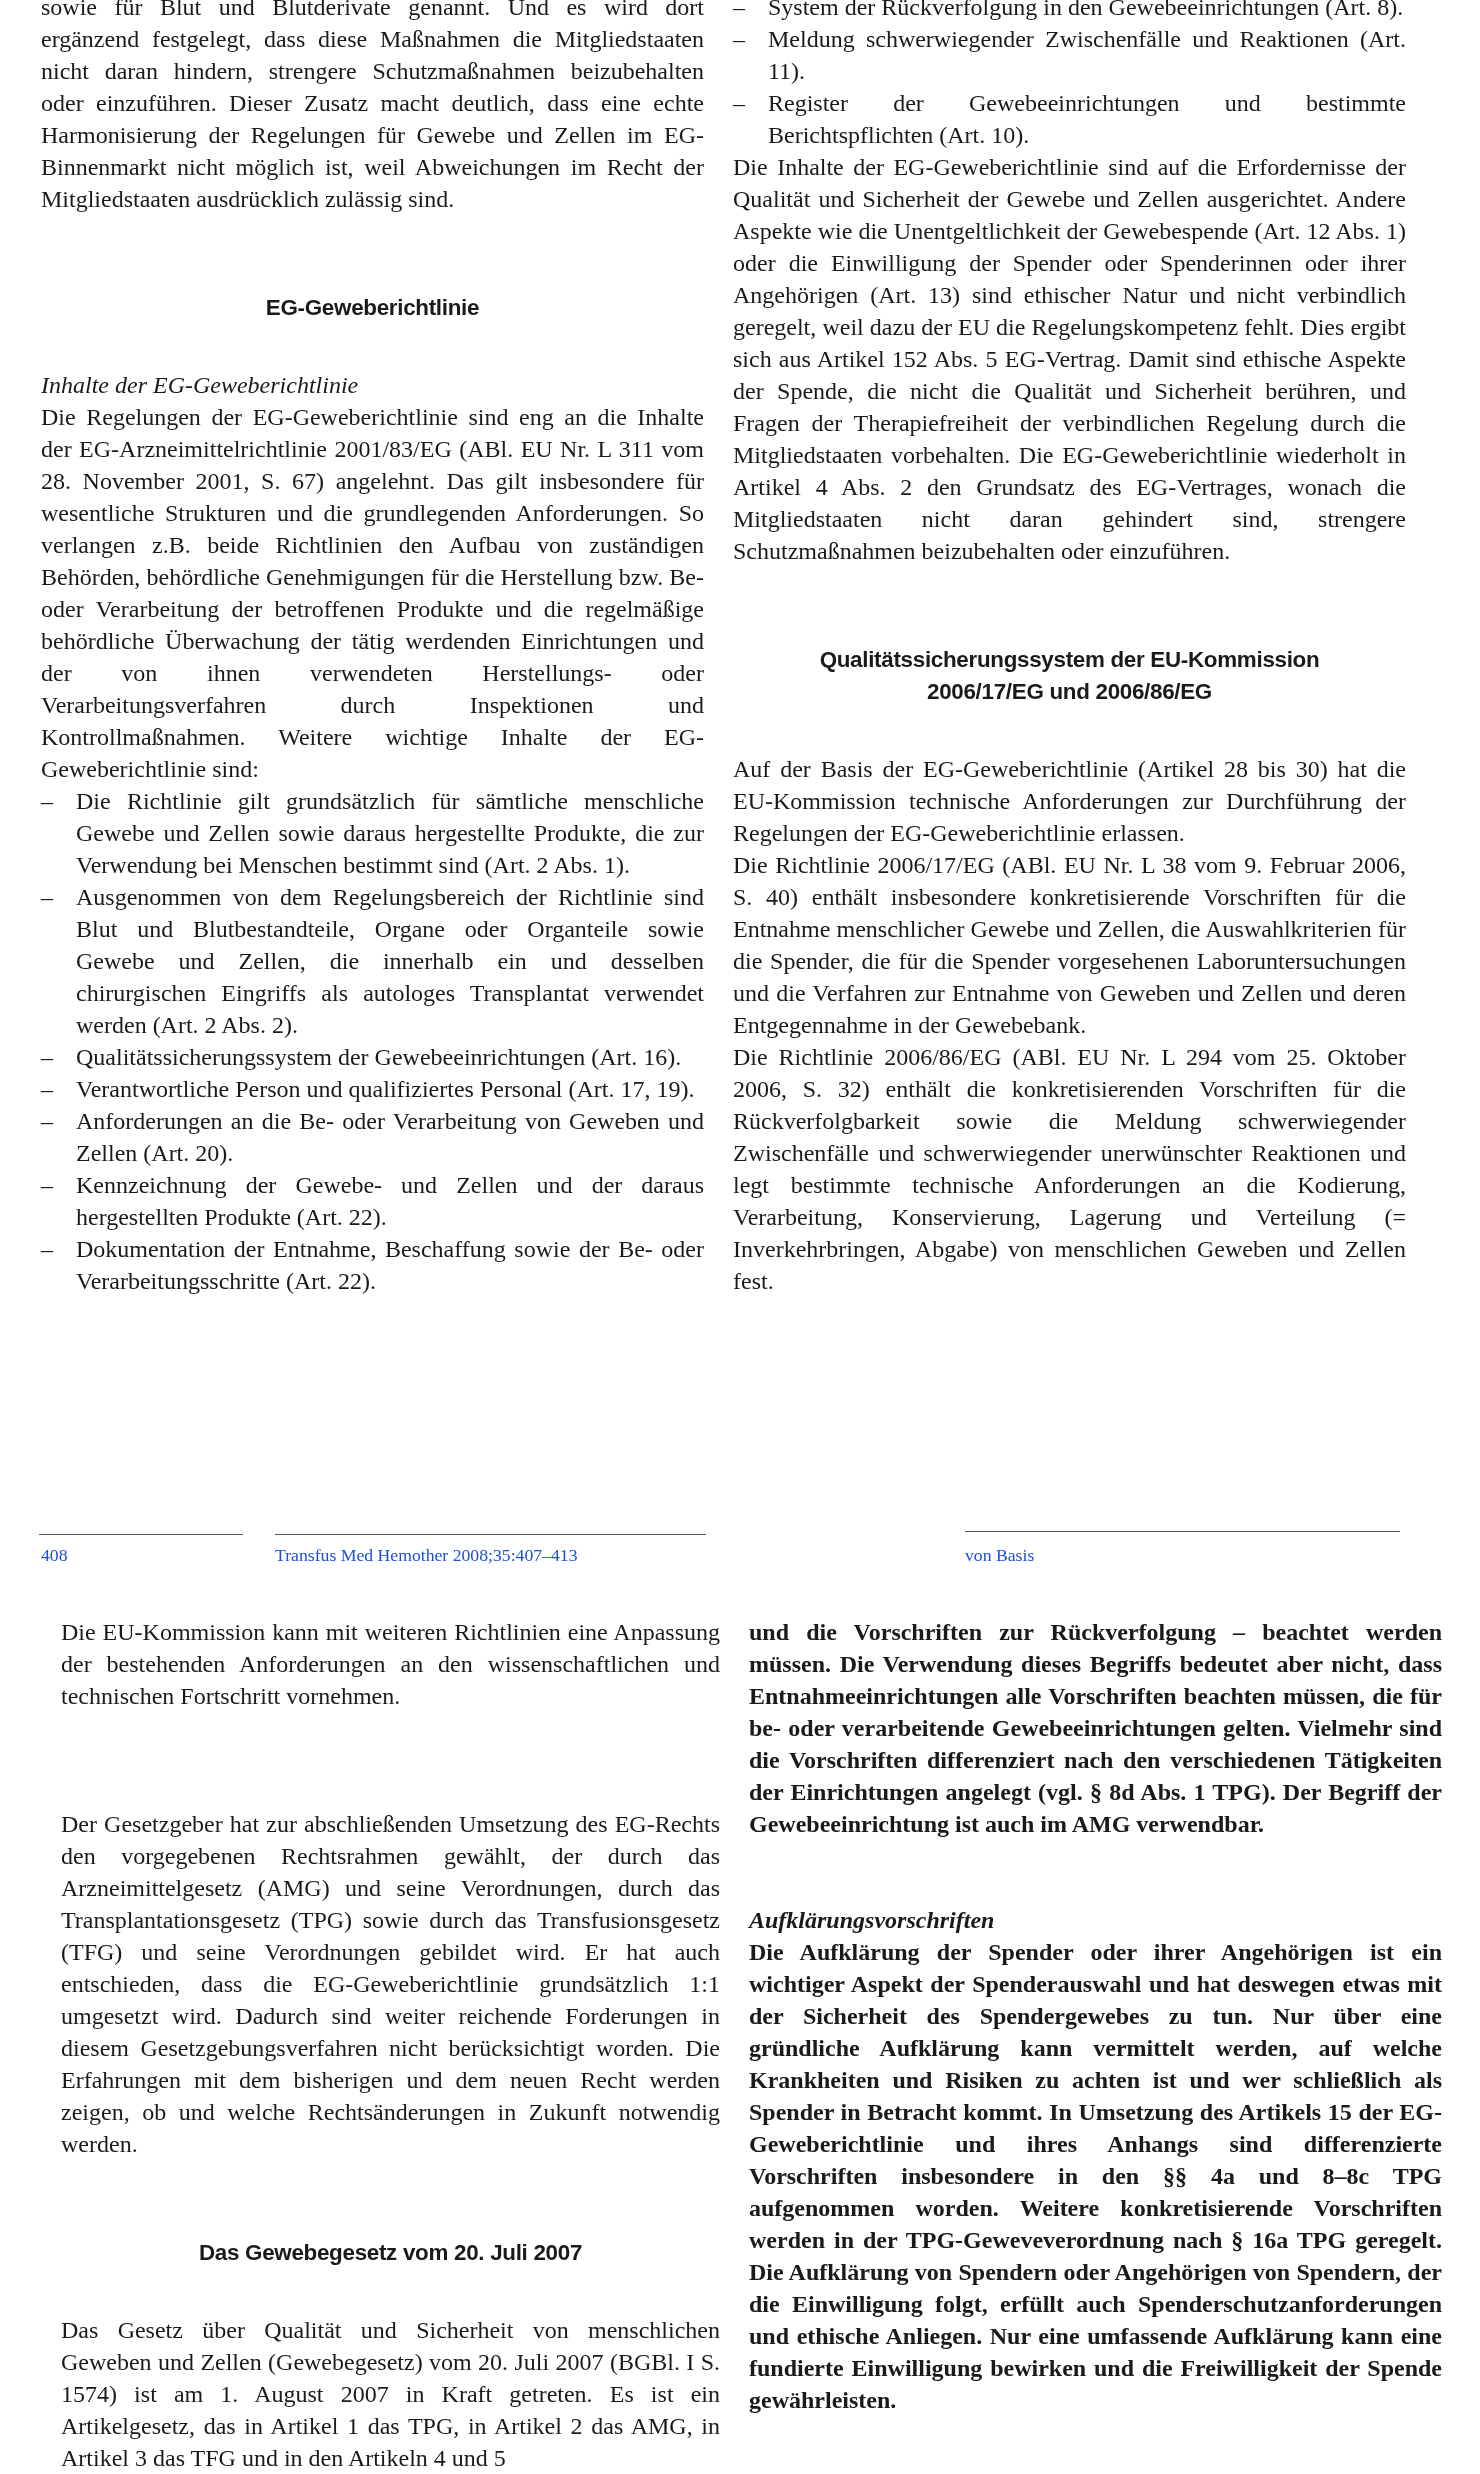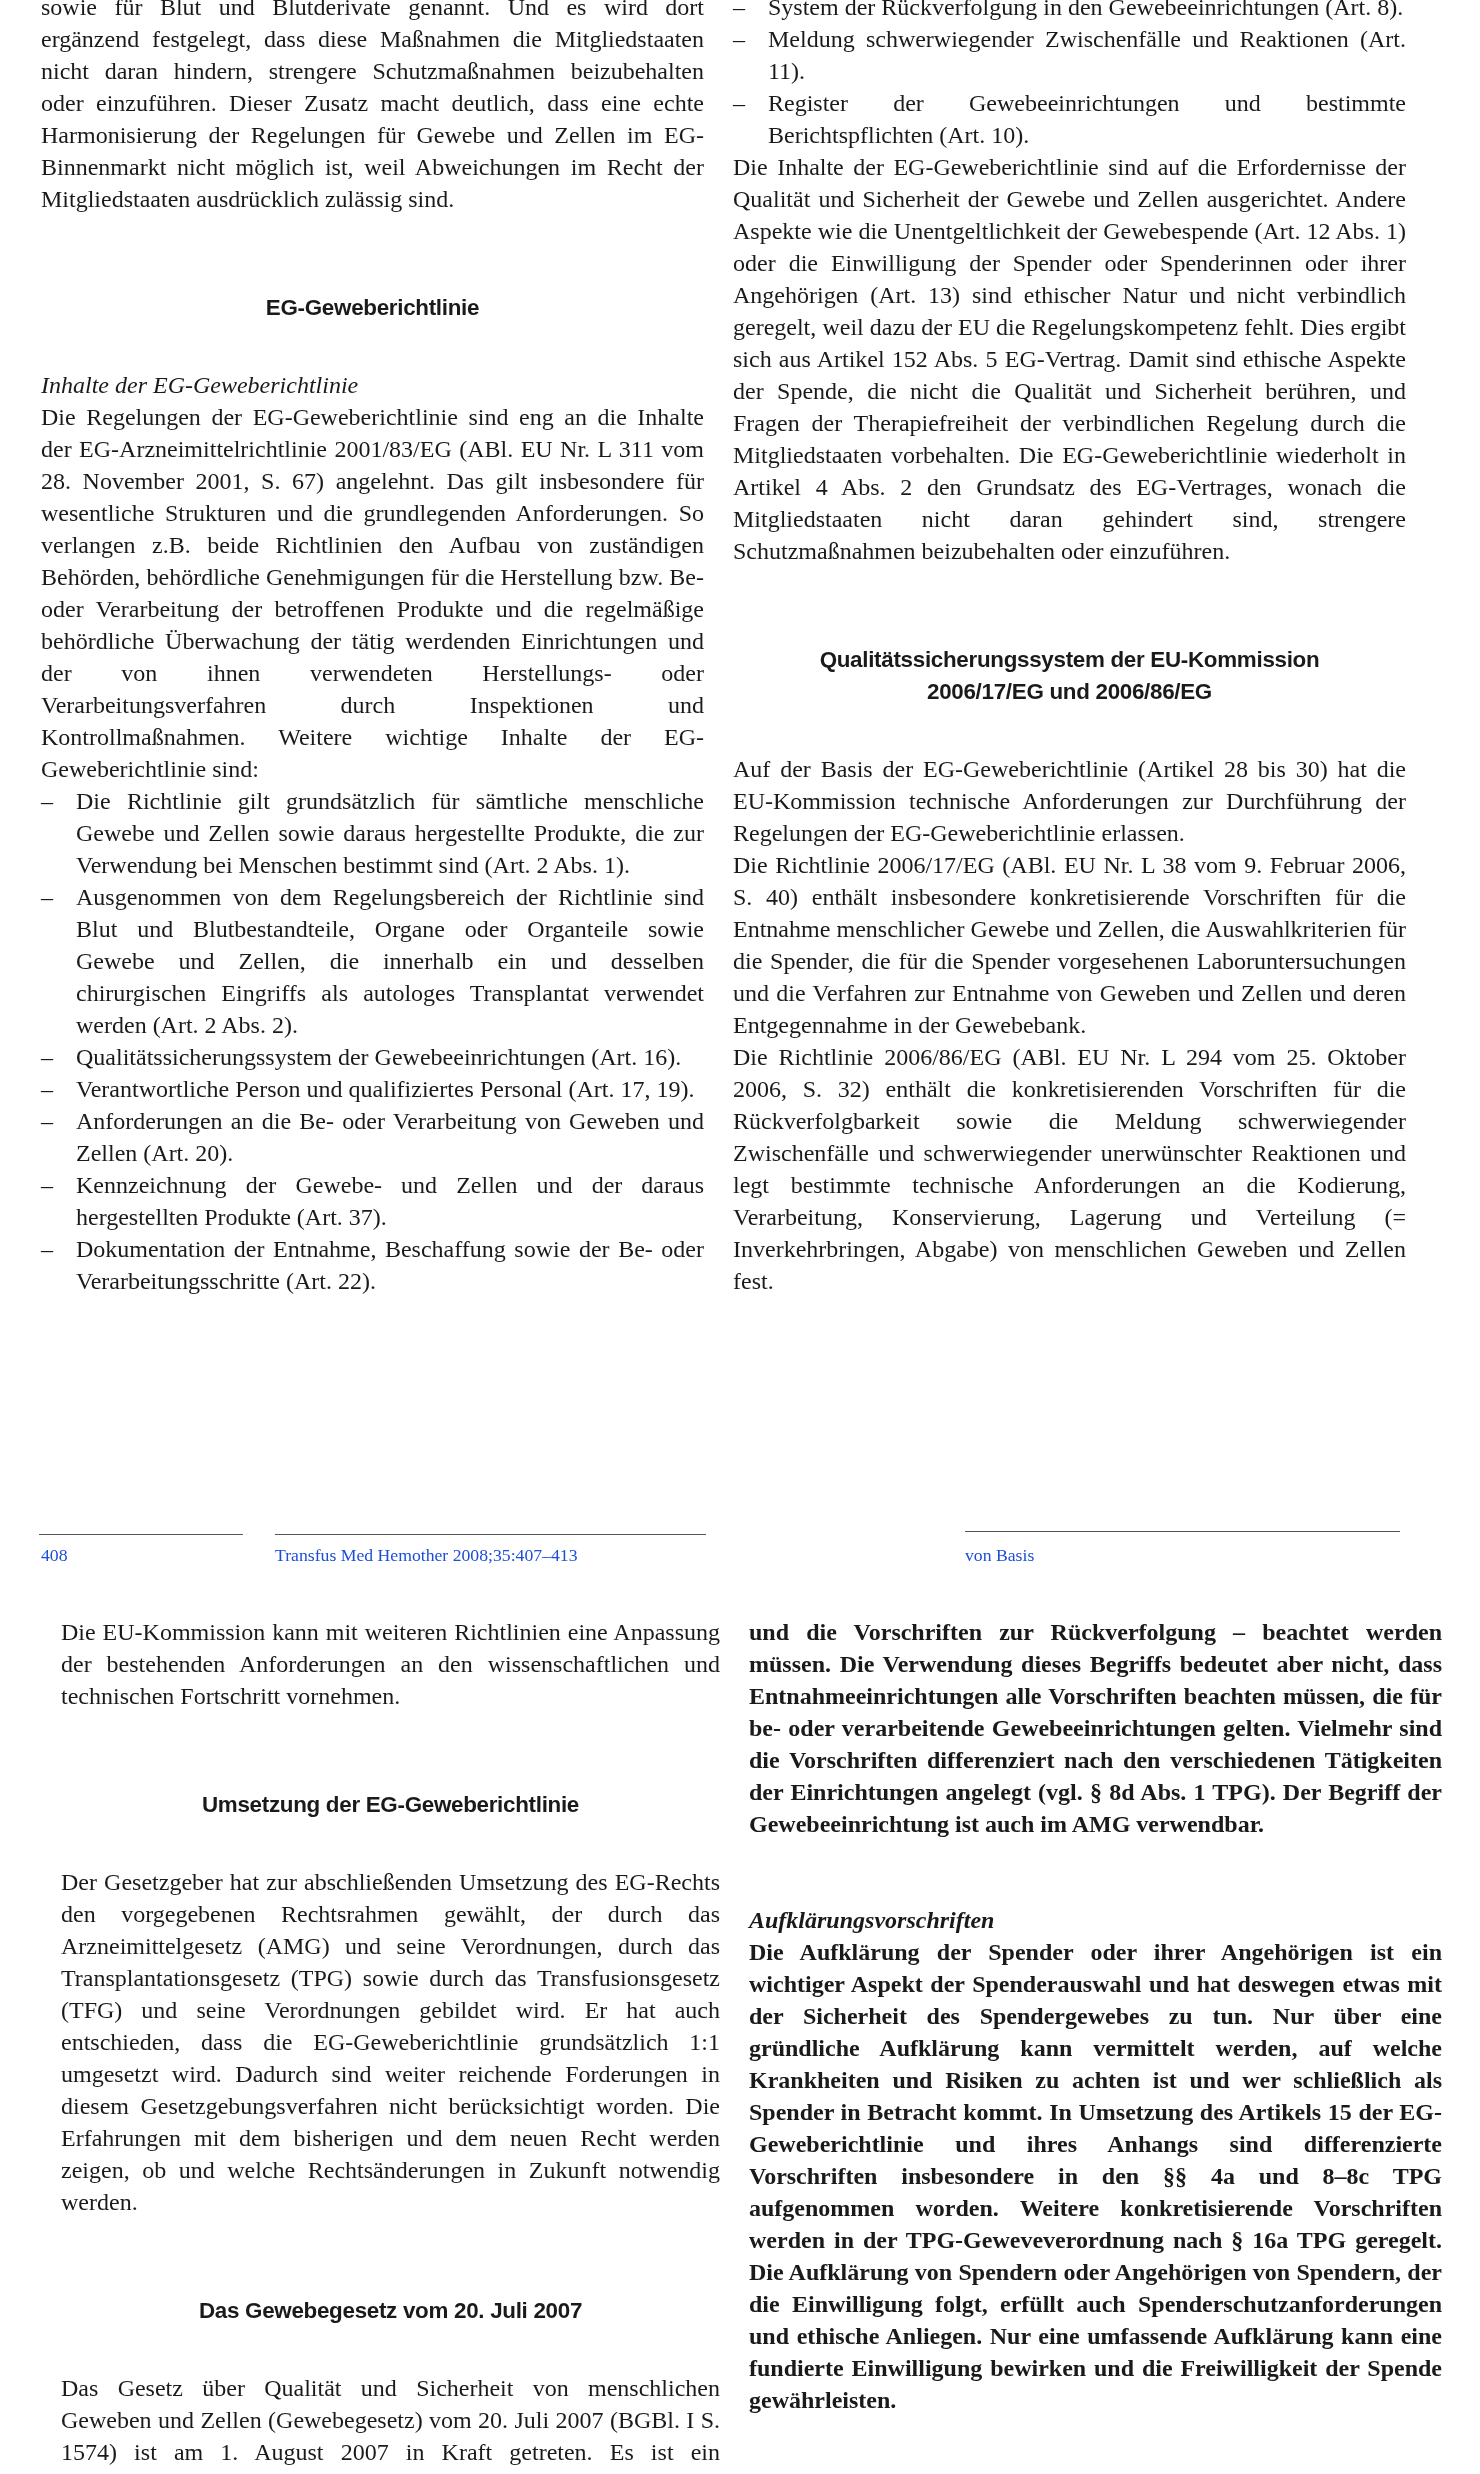--- a/index.html
+++ b/index.html
@@ -26,21 +26,21 @@
   <h2 class="h">EG-Geweberichtlinie</h2>
   <div class="gap-sm"></div>
   <p class="sub">Inhalte der EG-Geweberichtlinie</p>
   <p>Die Regelungen der EG-Geweberichtlinie sind eng an die Inhalte der EG-Arzneimittelrichtlinie 2001/83/EG (ABl. EU Nr. L 311 vom 28. November 2001, S. 67) angelehnt. Das gilt insbesondere für wesentliche Strukturen und die grundlegenden Anforderungen. So verlangen z.B. beide Richtlinien den Aufbau von zuständigen Behörden, behördliche Genehmigungen für die Herstellung bzw. Be- oder Verarbeitung der betroffenen Produkte und die regelmäßige behördliche Überwachung der tätig werdenden Einrichtungen und der von ihnen verwendeten Herstellungs- oder Verarbeitungsverfahren durch Inspektionen und Kontrollmaßnahmen. Weitere wichtige Inhalte der EG-Geweberichtlinie sind:</p>
   <ul class="dash">
     <li><span class="dash-mark">–</span><span>Die Richtlinie gilt grundsätzlich für sämtliche menschliche Gewebe und Zellen sowie daraus hergestellte Produkte, die zur Verwendung bei Menschen bestimmt sind (Art. 2 Abs. 1).</span></li>
     <li><span class="dash-mark">–</span><span>Ausgenommen von dem Regelungsbereich der Richtlinie sind Blut und Blutbestandteile, Organe oder Organteile sowie Gewebe und Zellen, die innerhalb ein und desselben chirurgischen Eingriffs als autologes Transplantat verwendet werden (Art. 2 Abs. 2).</span></li>
     <li><span class="dash-mark">–</span><span>Qualitätssicherungssystem der Gewebeeinrichtungen (Art. 16).</span></li>
     <li><span class="dash-mark">–</span><span>Verantwortliche Person und qualifiziertes Personal (Art. 17, 19).</span></li>
     <li><span class="dash-mark">–</span><span>Anforderungen an die Be- oder Verarbeitung von Geweben und Zellen (Art. 20).</span></li>
-    <li><span class="dash-mark">–</span><span>Kennzeichnung der Gewebe- und Zellen und der daraus hergestellten Produkte (Art. 37).</span></li>
+    <li><span class="dash-mark">–</span><span>Kennzeichnung der Gewebe- und Zellen und der daraus hergestellten Produkte (Art. 22).</span></li>
     <li><span class="dash-mark">–</span><span>Dokumentation der Entnahme, Beschaffung sowie der Be- oder Verarbeitungsschritte (Art. 22).</span></li>
   </ul>
 </div>
 
 <div class="col" style="left:733px; top:-9.5px; width:673px;">
   <ul class="dash">
     <li><span class="dash-mark">–</span><span>System der Rückverfolgung in den Gewebeeinrichtungen (Art. 8).</span></li>
     <li><span class="dash-mark">–</span><span>Meldung schwerwiegender Zwischenfälle und Reaktionen (Art. 11).</span></li>
     <li><span class="dash-mark">–</span><span>Register der Gewebeeinrichtungen und bestimmte Berichtspflichten (Art. 10).</span></li>
   </ul>
@@ -59,21 +59,20 @@
 <div class="footer-rule" style="left:39px; top:1534px; width:204px;"></div>
 <div class="footer-rule" style="left:275px; top:1534px; width:431px;"></div>
 <div class="footer-rule" style="left:965px; top:1531px; width:435px;"></div>
 <div class="footer-text" style="left:41px; top:1545px;">408</div>
 <div class="footer-text" style="left:275px; top:1545px;">Transfus Med Hemother 2008;35:407–413</div>
 <div class="footer-text" style="left:965px; top:1545px;">von Basis</div>
 
 <div class="col" style="left:61px; top:1616px; width:659px;">
   <p>Die EU-Kommission kann mit weiteren Richtlinien eine Anpassung der bestehenden Anforderungen an den wissenschaftlichen und technischen Fortschritt vornehmen.</p>
   <div class="gap-md"></div>
-  <h2 class="h">Umsetzung der EG-Geweberichtlinie</h2>
   <div class="gap-sm"></div>
   <p>Der Gesetzgeber hat zur abschließenden Umsetzung des EG-Rechts den vorgegebenen Rechtsrahmen gewählt, der durch das Arzneimittelgesetz (AMG) und seine Verordnungen, durch das Transplantationsgesetz (TPG) sowie durch das Transfusionsgesetz (TFG) und seine Verordnungen gebildet wird. Er hat auch entschieden, dass die EG-Geweberichtlinie grundsätzlich 1:1 umgesetzt wird. Dadurch sind weiter reichende Forderungen in diesem Gesetzgebungsverfahren nicht berücksichtigt worden. Die Erfahrungen mit dem bisherigen und dem neuen Recht werden zeigen, ob und welche Rechtsänderungen in Zukunft notwendig werden.</p>
   <div class="gap-md"></div>
   <h2 class="h">Das Gewebegesetz vom 20. Juli 2007</h2>
   <div class="gap-sm"></div>
   <p>Das Gesetz über Qualität und Sicherheit von menschlichen Geweben und Zellen (Gewebegesetz) vom 20. Juli 2007 (BGBl. I S. 1574) ist am 1. August 2007 in Kraft getreten. Es ist ein Artikelgesetz, das in Artikel 1 das TPG, in Artikel 2 das AMG, in Artikel 3 das TFG und in den Artikeln 4 und 5</p>
 </div>
 
 <div class="col" style="left:749px; top:1616px; width:693px;font-weight:bold;">
   <p>und die Vorschriften zur Rückverfolgung – beachtet werden müssen. Die Verwendung dieses Begriffs bedeutet aber nicht, dass Entnahmeeinrichtungen alle Vorschriften beachten müssen, die für be- oder verarbeitende Gewebeeinrichtungen gelten. Vielmehr sind die Vorschriften differenziert nach den verschiedenen Tätigkeiten der Einrichtungen angelegt (vgl. § 8d Abs. 1 TPG). Der Begriff der Gewebeeinrichtung ist auch im AMG verwendbar.</p>

